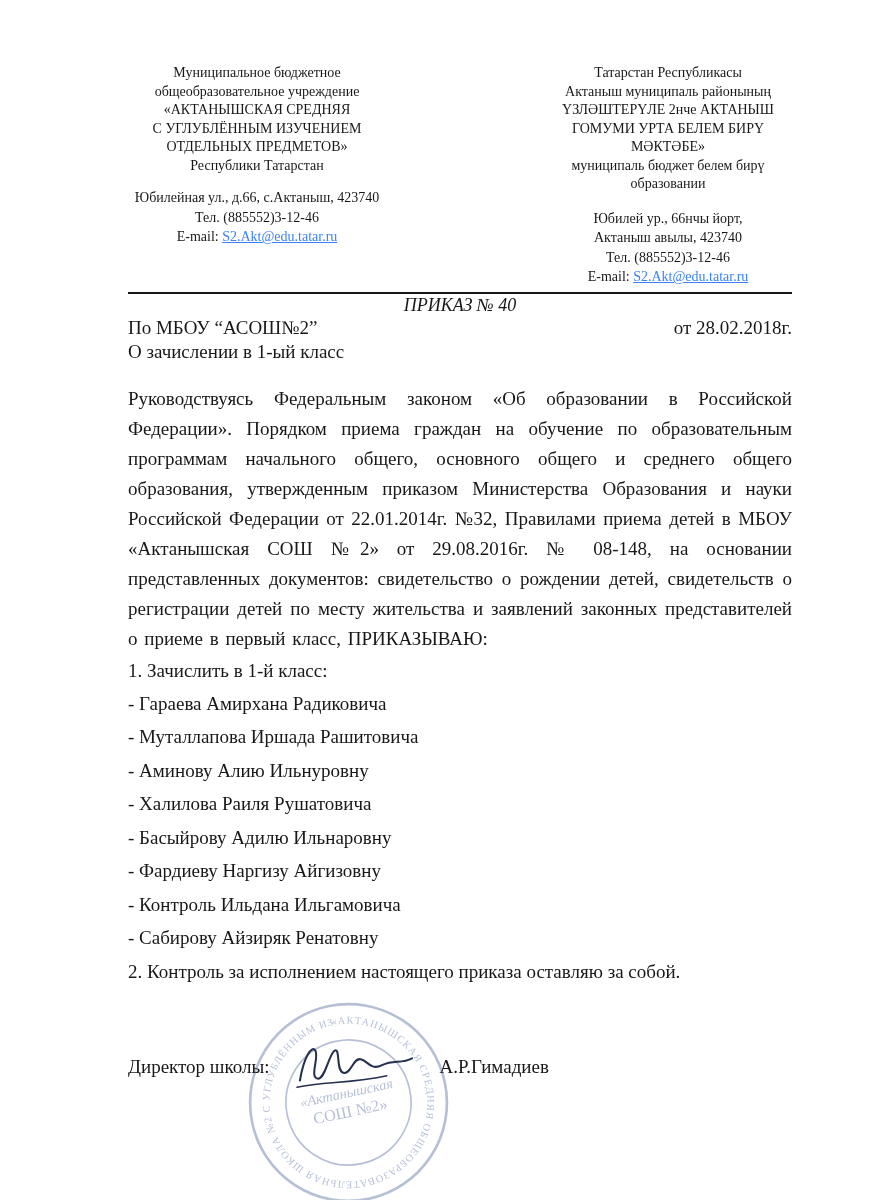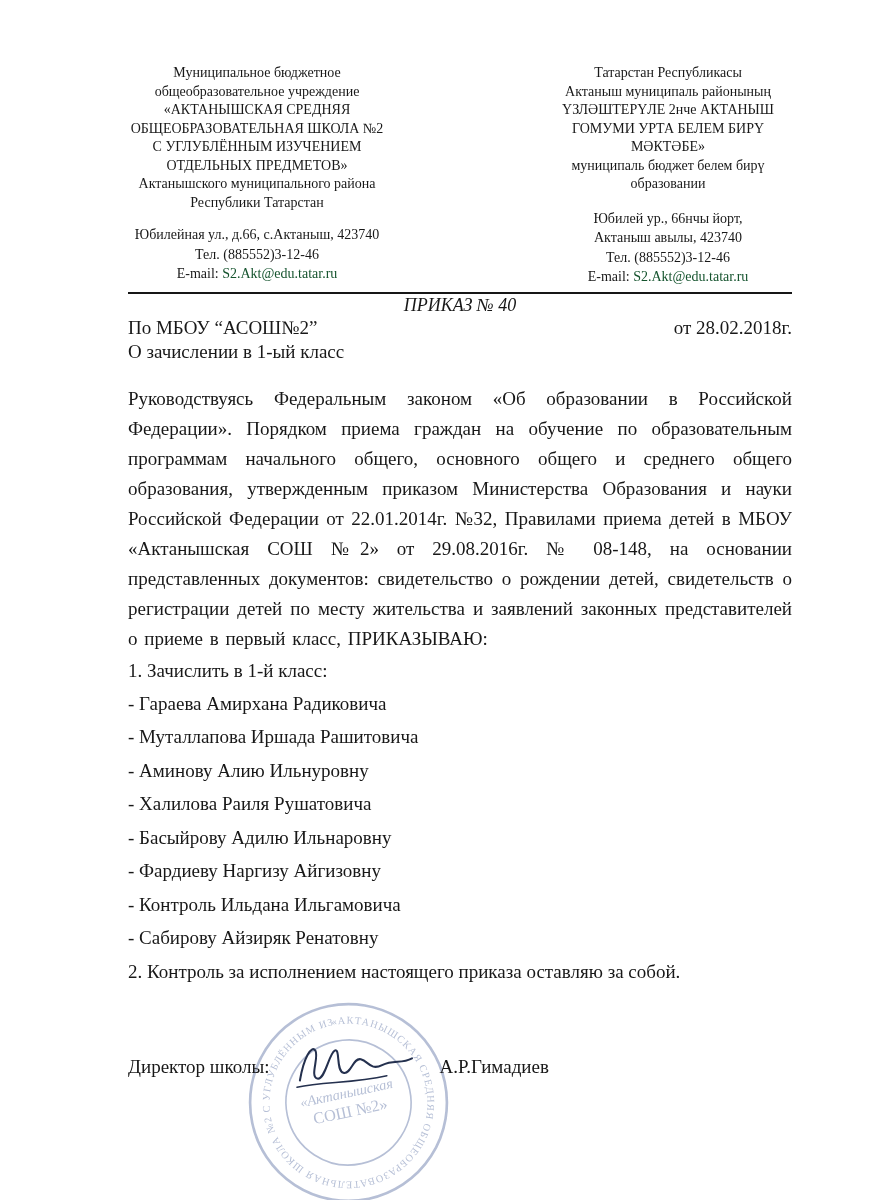--- a/index.html
+++ b/index.html
@@ -9,21 +9,21 @@
     font-family:"Liberation Serif", serif; color:#181818;
     position:relative; overflow:hidden;
   }
   
   .letterhead { display:flex; justify-content:space-between; }
   .lh-col { text-align:center; font-size:14px; line-height:18.5px; }
   .lh-left  { width:258px; }
   .lh-right { width:248px; }
   .addr { margin-top:13px; line-height:19.5px; }
   .lh-right .addr { margin-top:15px; }
-  .email-link { color:#14532d; cursor:pointer; }
+  .email-link { color:#3b82f6; text-decoration:underline; cursor:pointer; }
 
   .rule { border:none; border-top:2.5px solid #161616; margin:5px 0 0 0; }
 
   .order-title { text-align:center; font-size:18px; line-height:21px; margin-top:1px;font-style:italic; }
   .meta-row { display:flex; justify-content:space-between; font-size:19px; line-height:24px; }
   .subject { font-size:19px; line-height:24px; }
 
   .body-par {
     font-size:19px; line-height:30px; text-align:justify;
     margin:20px 0 0 0; word-spacing:2px;
@@ -47,24 +47,22 @@
 </head>
 <body>
 
 <div class="page">
 
   <div class="letterhead">
     <div class="lh-col lh-left">
       <div>Муниципальное бюджетное</div>
       <div>общеобразовательное учреждение</div>
       <div>«АКТАНЫШСКАЯ СРЕДНЯЯ</div>
-      <div>ОБЩЕОБРАЗОВАТЕЛЬНАЯ ШКОЛА №2</div>
       <div>С УГЛУБЛЁННЫМ ИЗУЧЕНИЕМ</div>
       <div>ОТДЕЛЬНЫХ ПРЕДМЕТОВ»</div>
-      <div>Актанышского муниципального района</div>
       <div>Республики Татарстан</div>
       <div class="addr">
         <div>Юбилейная ул., д.66, с.Актаныш, 423740</div>
         <div>Тел. (885552)3-12-46</div>
         <div>
           <span>E-mail:</span>
           <a class="email-link">S2.Akt@edu.tatar.ru</a>
         </div>
       </div>
     </div>

